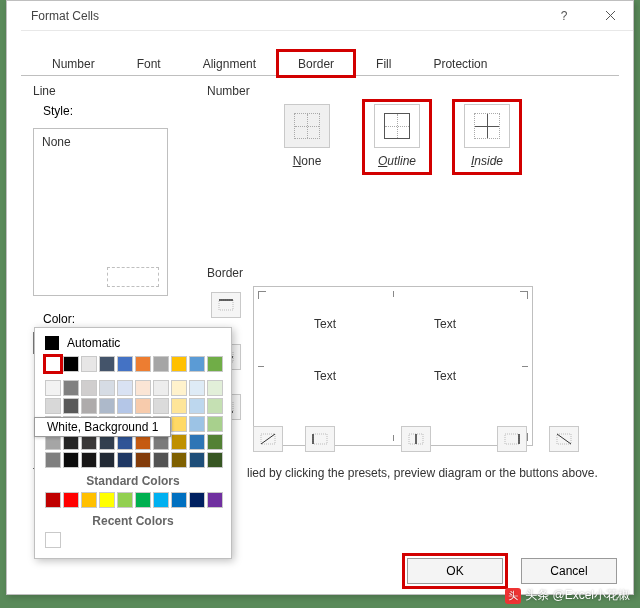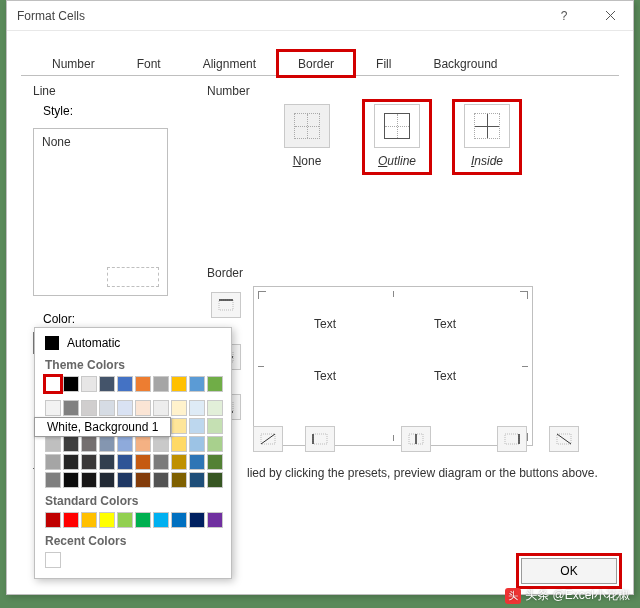--- a/index.html
+++ b/index.html
@@ -1,18 +1,18 @@
 <!DOCTYPE html>
 <html><head>
 <meta charset="utf-8">
 <style>
   * { box-sizing: border-box; font-family: "Segoe UI", Tahoma, sans-serif; font-size: 12px; }
   body { margin: 0; background: #5a8a5a; width: 640px; height: 608px; position: relative; overflow: hidden; }
   .dialog { position: absolute; left: 6px; top: 0; width: 628px; height: 595px; background: #fff; border: 1px solid #bfbfbf; box-shadow: 2px 2px 6px rgba(0,0,0,0.2); }
-  .titlebar { height: 30px; display: flex; align-items: center; justify-content: space-between; padding: 0 0 0 10px; background: #fff; border-bottom: 1px solid #e8e8e8; }
+  .titlebar { height: 30px; display: flex; align-items: center; justify-content: space-between; padding: 0 0 0 10px; background: #fff; border-bottom: 1px solid #e8e8e8; margin-left: 14px; }
   .titlebar .title { color: #444; }
   .titlebar .buttons { display: flex; }
   .titlebar .win-btn { width: 46px; height: 30px; display: flex; align-items: center; justify-content: center; color: #555; }
   .titlebar .win-btn svg { stroke: #555; }
   .tabs { display: flex; padding: 18px 14px 0 24px; gap: 0; position: relative; align-items: center; }
   .tab { padding: 6px 20px 6px 20px; border: 1px solid transparent; border-bottom: none; color: #333; background: #fff; position: relative; top: 1px; }
   .tab.active { border-color: #bfbfbf; background: #fff; z-index: 2; }
   .tab-underline { position: absolute; left: 14px; right: 14px; bottom: 0; height: 1px; background: #bfbfbf; z-index: 1; }
   .hl-red { outline: 3px solid #d20000; outline-offset: -2px; }
   .body { position: relative; padding: 12px 26px; height: calc(100% - 30px - 50px - 48px); }
@@ -55,21 +55,21 @@
   .preview .tick-b { position:absolute; bottom:4px; left:50%; width:1px; height:6px; background:#888; }
   .preview .tick-l { position:absolute; left:4px; top:50%; height:1px; width:6px; background:#888; }
   .preview .tick-r { position:absolute; right:4px; top:50%; height:1px; width:6px; background:#888; }
   .preview .txt { position:absolute; color:#333; }
   .btm-btn-row { position:absolute; left:46px; top:140px; display:flex; gap:22px; }
   .hint { position:absolute; left:26px; top:390px; right:26px; color:#333; }
   .dlg-buttons { position:absolute; right:16px; bottom:10px; display:flex; gap:18px; }
   .dlg-buttons .btn { width:96px; height:26px; border:1px solid #9a9a9a; background:#f4f4f4; text-align:center; line-height:24px; }
   .btn.ok-hl { outline:3px solid #d20000; outline-offset:2px; }
   
-  .color-popup { position:absolute; left:34px; top:327px; width:198px; background:#fff; border:1px solid #bfbfbf; box-shadow:2px 2px 8px rgba(0,0,0,0.25); z-index:50; padding:4px 0 8px; }
+  .color-popup { position:absolute; left:34px; top:327px; width:198px; background:#fff; border:1px solid #bfbfbf; box-shadow:2px 2px 8px rgba(0,0,0,0.25); z-index:50; padding:4px 0 8px;text-align:center; }
   .cp-row { display:flex; align-items:center; padding:4px 10px; gap:8px; }
   .cp-auto-sw { width:14px; height:14px; background:#000; }
   .cp-section-label { padding:4px 10px 2px; color:#666; font-weight:600; }
   .cp-grid { display:grid; grid-template-columns: repeat(10, 16px); grid-auto-rows:16px; gap:2px; padding:2px 10px; }
   .cp-sw { width:16px; height:16px; border:1px solid #c9c9c9; }
   .cp-sw.sel { outline:3px solid #d20000; outline-offset:-1px; border:1px solid #d4a000; }
   .tooltip { position:absolute; left:34px; top:417px; background:#fff; border:1px solid #9a9a9a; padding:2px 12px; z-index:60; box-shadow:1px 1px 3px rgba(0,0,0,0.2); }
   .cp-more { display:flex; align-items:center; gap:8px; padding:6px 10px 0; color:#666; }
   .cp-more .wheel { width:16px; height:16px; border-radius:50%; background: conic-gradient(red,orange,yellow,green,cyan,blue,magenta,red); border:1px solid #888;}
   .watermark { position:absolute; right:10px; bottom:4px; color:#fff; font-size:13px; display:flex; align-items:center; gap:4px; text-shadow:0 0 2px rgba(0,0,0,0.4);}
@@ -91,21 +91,21 @@
       </div>
     </div>
   </div>
 
   <div class="tabs">
     <div class="tab">Number</div>
     <div class="tab">Font</div>
     <div class="tab">Alignment</div>
     <div class="tab active hl-red">Border</div>
     <div class="tab">Fill</div>
-    <div class="tab">Background</div>
+    <div class="tab">Protection</div>
     <div class="tab-underline"></div>
   </div>
 
   <div class="body">
 
     <div class="line-group">
       <div class="group-label">Line</div>
       <div style="margin-top:6px; margin-left:10px;">Style:</div>
       <div class="style-box">
         <span class="none-text">None</span>
@@ -217,29 +217,29 @@
       </div>
     </div>
 
     <div class="hint">
       <span>Th</span><span style="display:inline-block;width:200px"></span><span>lied by clicking the presets, preview diagram or the buttons above.</span>
     </div>
   </div>
 
   <div class="dlg-buttons">
     <div class="btn ok-hl">OK</div>
+    <div class="btn">Cancel</div>
   </div>
 </div>
 
 <div class="color-popup">
   <div class="cp-row">
     <div class="cp-auto-sw"></div>
     <span>Automatic</span>
   </div>
-  <div class="cp-section-label">Theme Colors</div>
   <div class="cp-grid" id="theme-row1">
       <div class="cp-sw sel" style="background: rgb(255, 255, 255);"></div>
       <div class="cp-sw" style="background: rgb(0, 0, 0);"></div>
       <div class="cp-sw" style="background: rgb(231, 230, 230);"></div>
       <div class="cp-sw" style="background: rgb(68, 84, 106);"></div>
       <div class="cp-sw" style="background: rgb(68, 114, 196);"></div>
       <div class="cp-sw" style="background: rgb(237, 125, 49);"></div>
       <div class="cp-sw" style="background: rgb(165, 165, 165);"></div>
       <div class="cp-sw" style="background: rgb(255, 192, 0);"></div>
       <div class="cp-sw" style="background: rgb(91, 155, 213);"></div>

